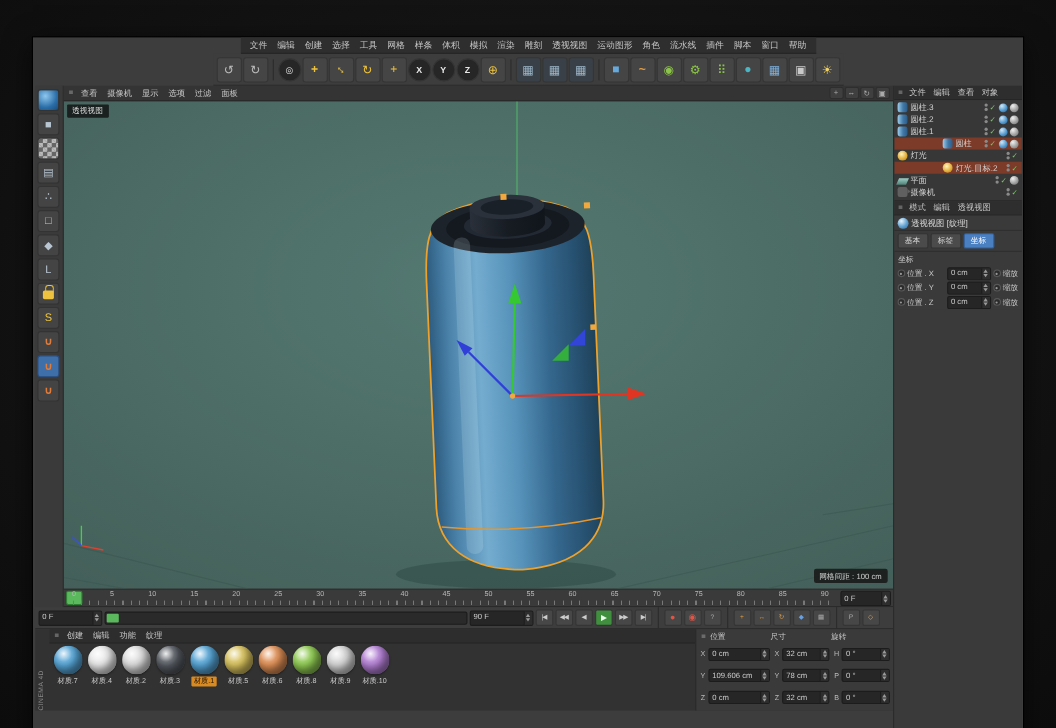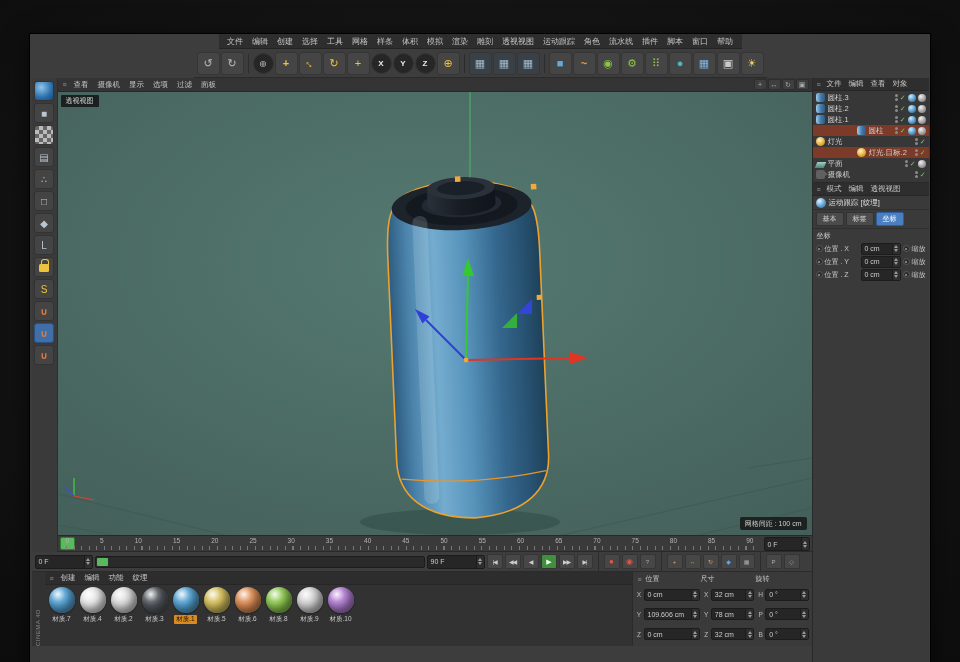--- a/index.html
+++ b/index.html
@@ -132,21 +132,21 @@
     <span class="mi">创建</span>
     <span class="mi">选择</span>
     <span class="mi">工具</span>
     <span class="mi">网格</span>
     <span class="mi">样条</span>
     <span class="mi">体积</span>
     <span class="mi">模拟</span>
     <span class="mi">渲染</span>
     <span class="mi">雕刻</span>
     <span class="mi">透视视图</span>
-    <span class="mi">运动跟踪</span>
+    <span class="mi">运动图形</span>
     <span class="mi">角色</span>
     <span class="mi">流水线</span>
     <span class="mi">插件</span>
     <span class="mi">脚本</span>
     <span class="mi">窗口</span>
     <span class="mi">帮助</span>
   </div>
 
   <div class="toolbar">
     <div class="tb">
@@ -726,21 +726,21 @@
       </div>
 
       <div class="pmenu">
         <span class="gicon">≡</span>
         <span class="mi">模式</span>
         <span class="mi">编辑</span>
         <span class="mi">透视视图</span>
       </div>
       <div class="atitle">
         <span class="asph"></span>
-        <span>运动跟踪 [纹理]</span>
+        <span>透视视图 [纹理]</span>
       </div>
       <div class="atabs">
         <span class="atab">基本</span>
         <span class="atab">标签</span>
         <span class="atab active">坐标</span>
       </div>
       <div class="asection">坐标</div>
       <div class="arow">
         <span class="radio"></span>
         <span class="alab">位置 . X</span>

